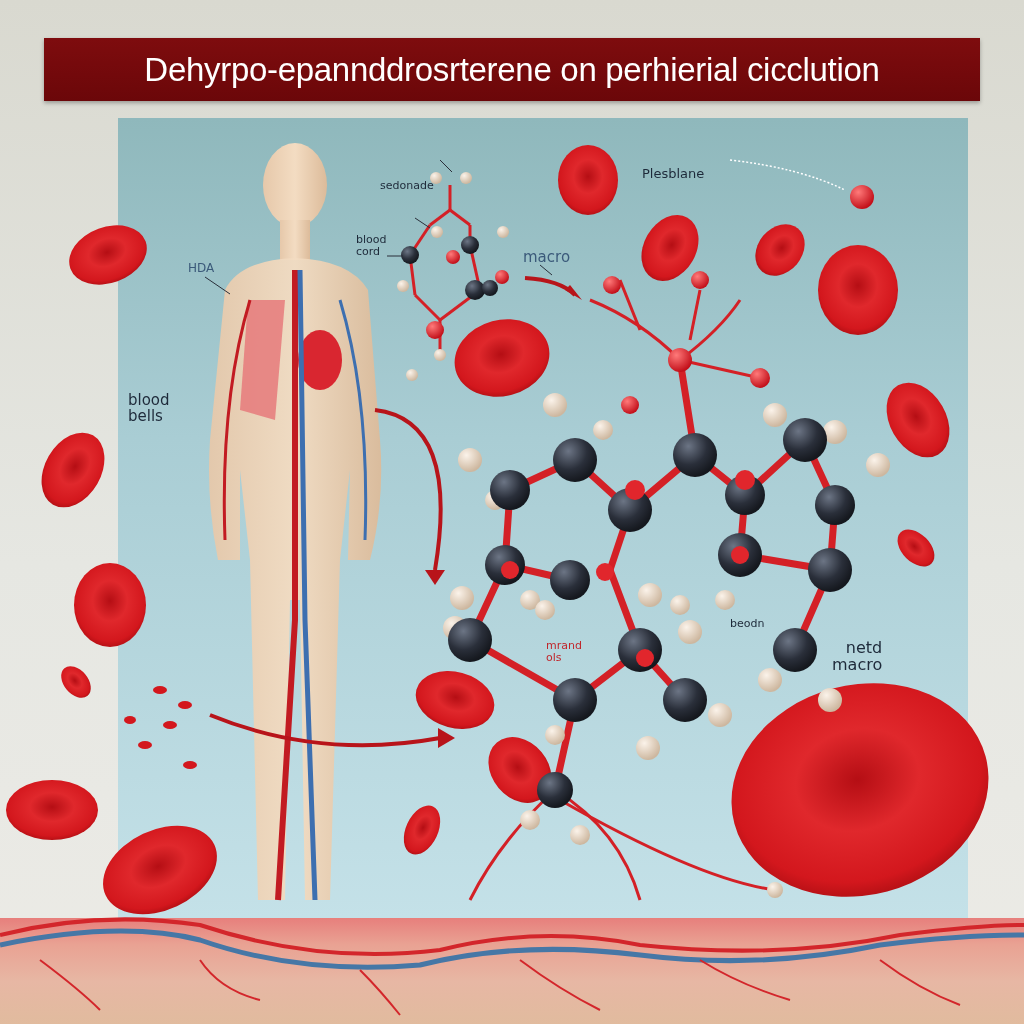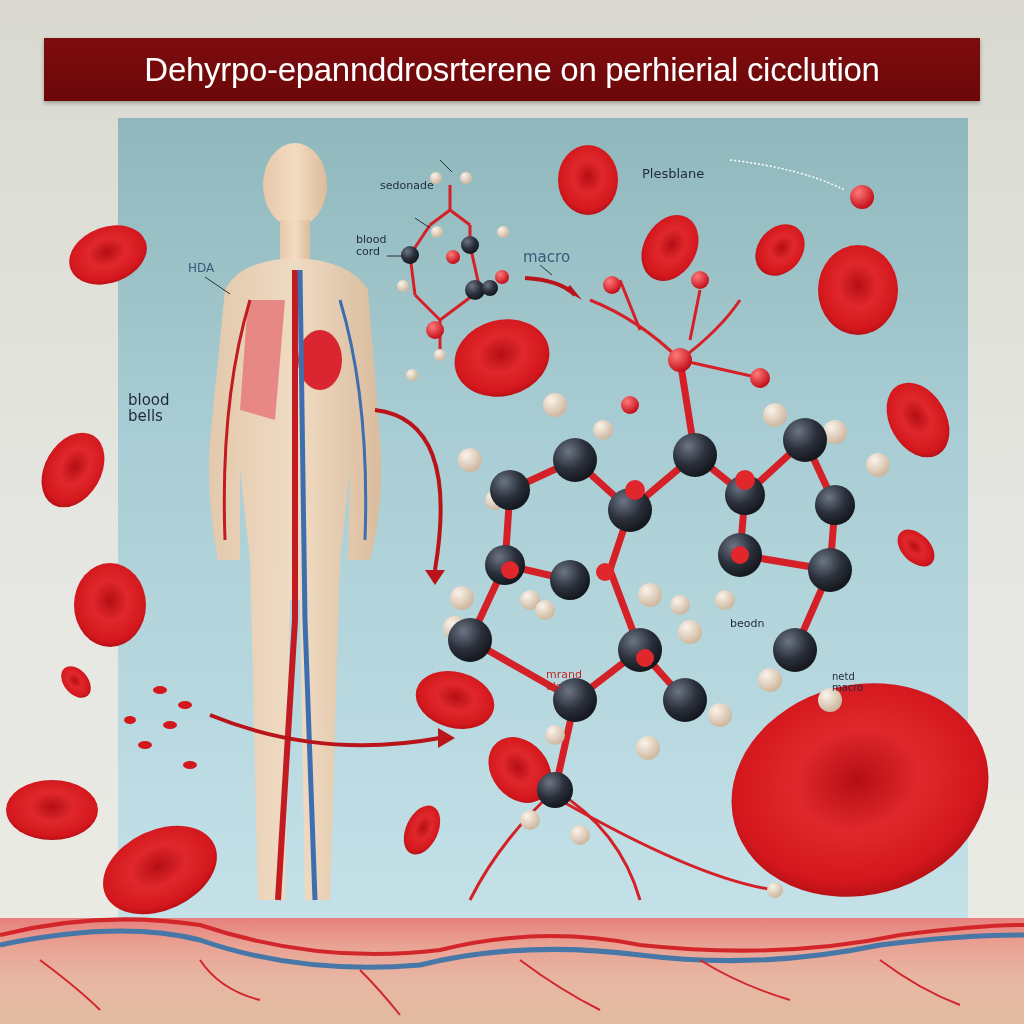--- a/index.html
+++ b/index.html
@@ -6,21 +6,21 @@
   body{width:1024px;height:1024px;overflow:hidden;position:relative;
     background:linear-gradient(180deg,#d9d9d0 0%,#e6e7e2 55%,#ecebe6 100%);
     font-family:"DejaVu Sans",sans-serif;}
   .panel{position:absolute;left:118px;top:118px;width:850px;height:800px;
     background:linear-gradient(180deg,#8fb8bc 0%,#a9cdd4 40%,#c4e1e8 100%);}
   .title-bar{position:absolute;left:44px;top:38px;width:936px;height:63px;
     background:linear-gradient(180deg,#7e0c0e,#6b0709);box-shadow:0 2px 4px rgba(0,0,0,.3);
     display:flex;align-items:center;justify-content:center;}
   .title-text{color:#fff;font-family:"Liberation Sans",sans-serif;font-size:33px;letter-spacing:-0.3px;}
   .lbl{position:absolute;font-family:"DejaVu Sans",sans-serif;color:#1e2a3a;line-height:1.05;}
-  .lbl.red{color:#c0262b;margin-top:29px;}
+  .lbl.red{color:#c0262b;}
   svg{position:absolute;left:0;top:0;}
   .tissue{position:absolute;left:0;top:918px;width:1024px;height:106px;
     background:linear-gradient(180deg,#e77f7c 0%,#e9a293 25%,#e7b7a4 60%,#e1bb9e 100%);}
 </style>
 </head>
 <body>
 
 <div class="panel"></div>
 
 <div class="title-bar">
@@ -252,16 +252,16 @@
 <div class="lbl" style="left:188px;top:262px;font-size:12px;color:#3b5a7a;">HDA</div>
 <div class="lbl" style="left:128px;top:393px;font-size:15px;">
   <div>blood</div>
   <div>bells</div>
 </div>
 <div class="lbl red" style="left:546px;top:640px;font-size:11px;">
   <div>mrand</div>
   <div>ols</div>
 </div>
 <div class="lbl" style="left:730px;top:618px;font-size:11px;text-align:right;">beodn</div>
-<div class="lbl" style="left:832px;top:672px;font-size:10px;">
+<div class="lbl" style="left:832px;top:640px;font-size:16px;text-align:right;">
   <div>netd</div>
   <div>macro</div>
 </div>
 
 </body></html>

